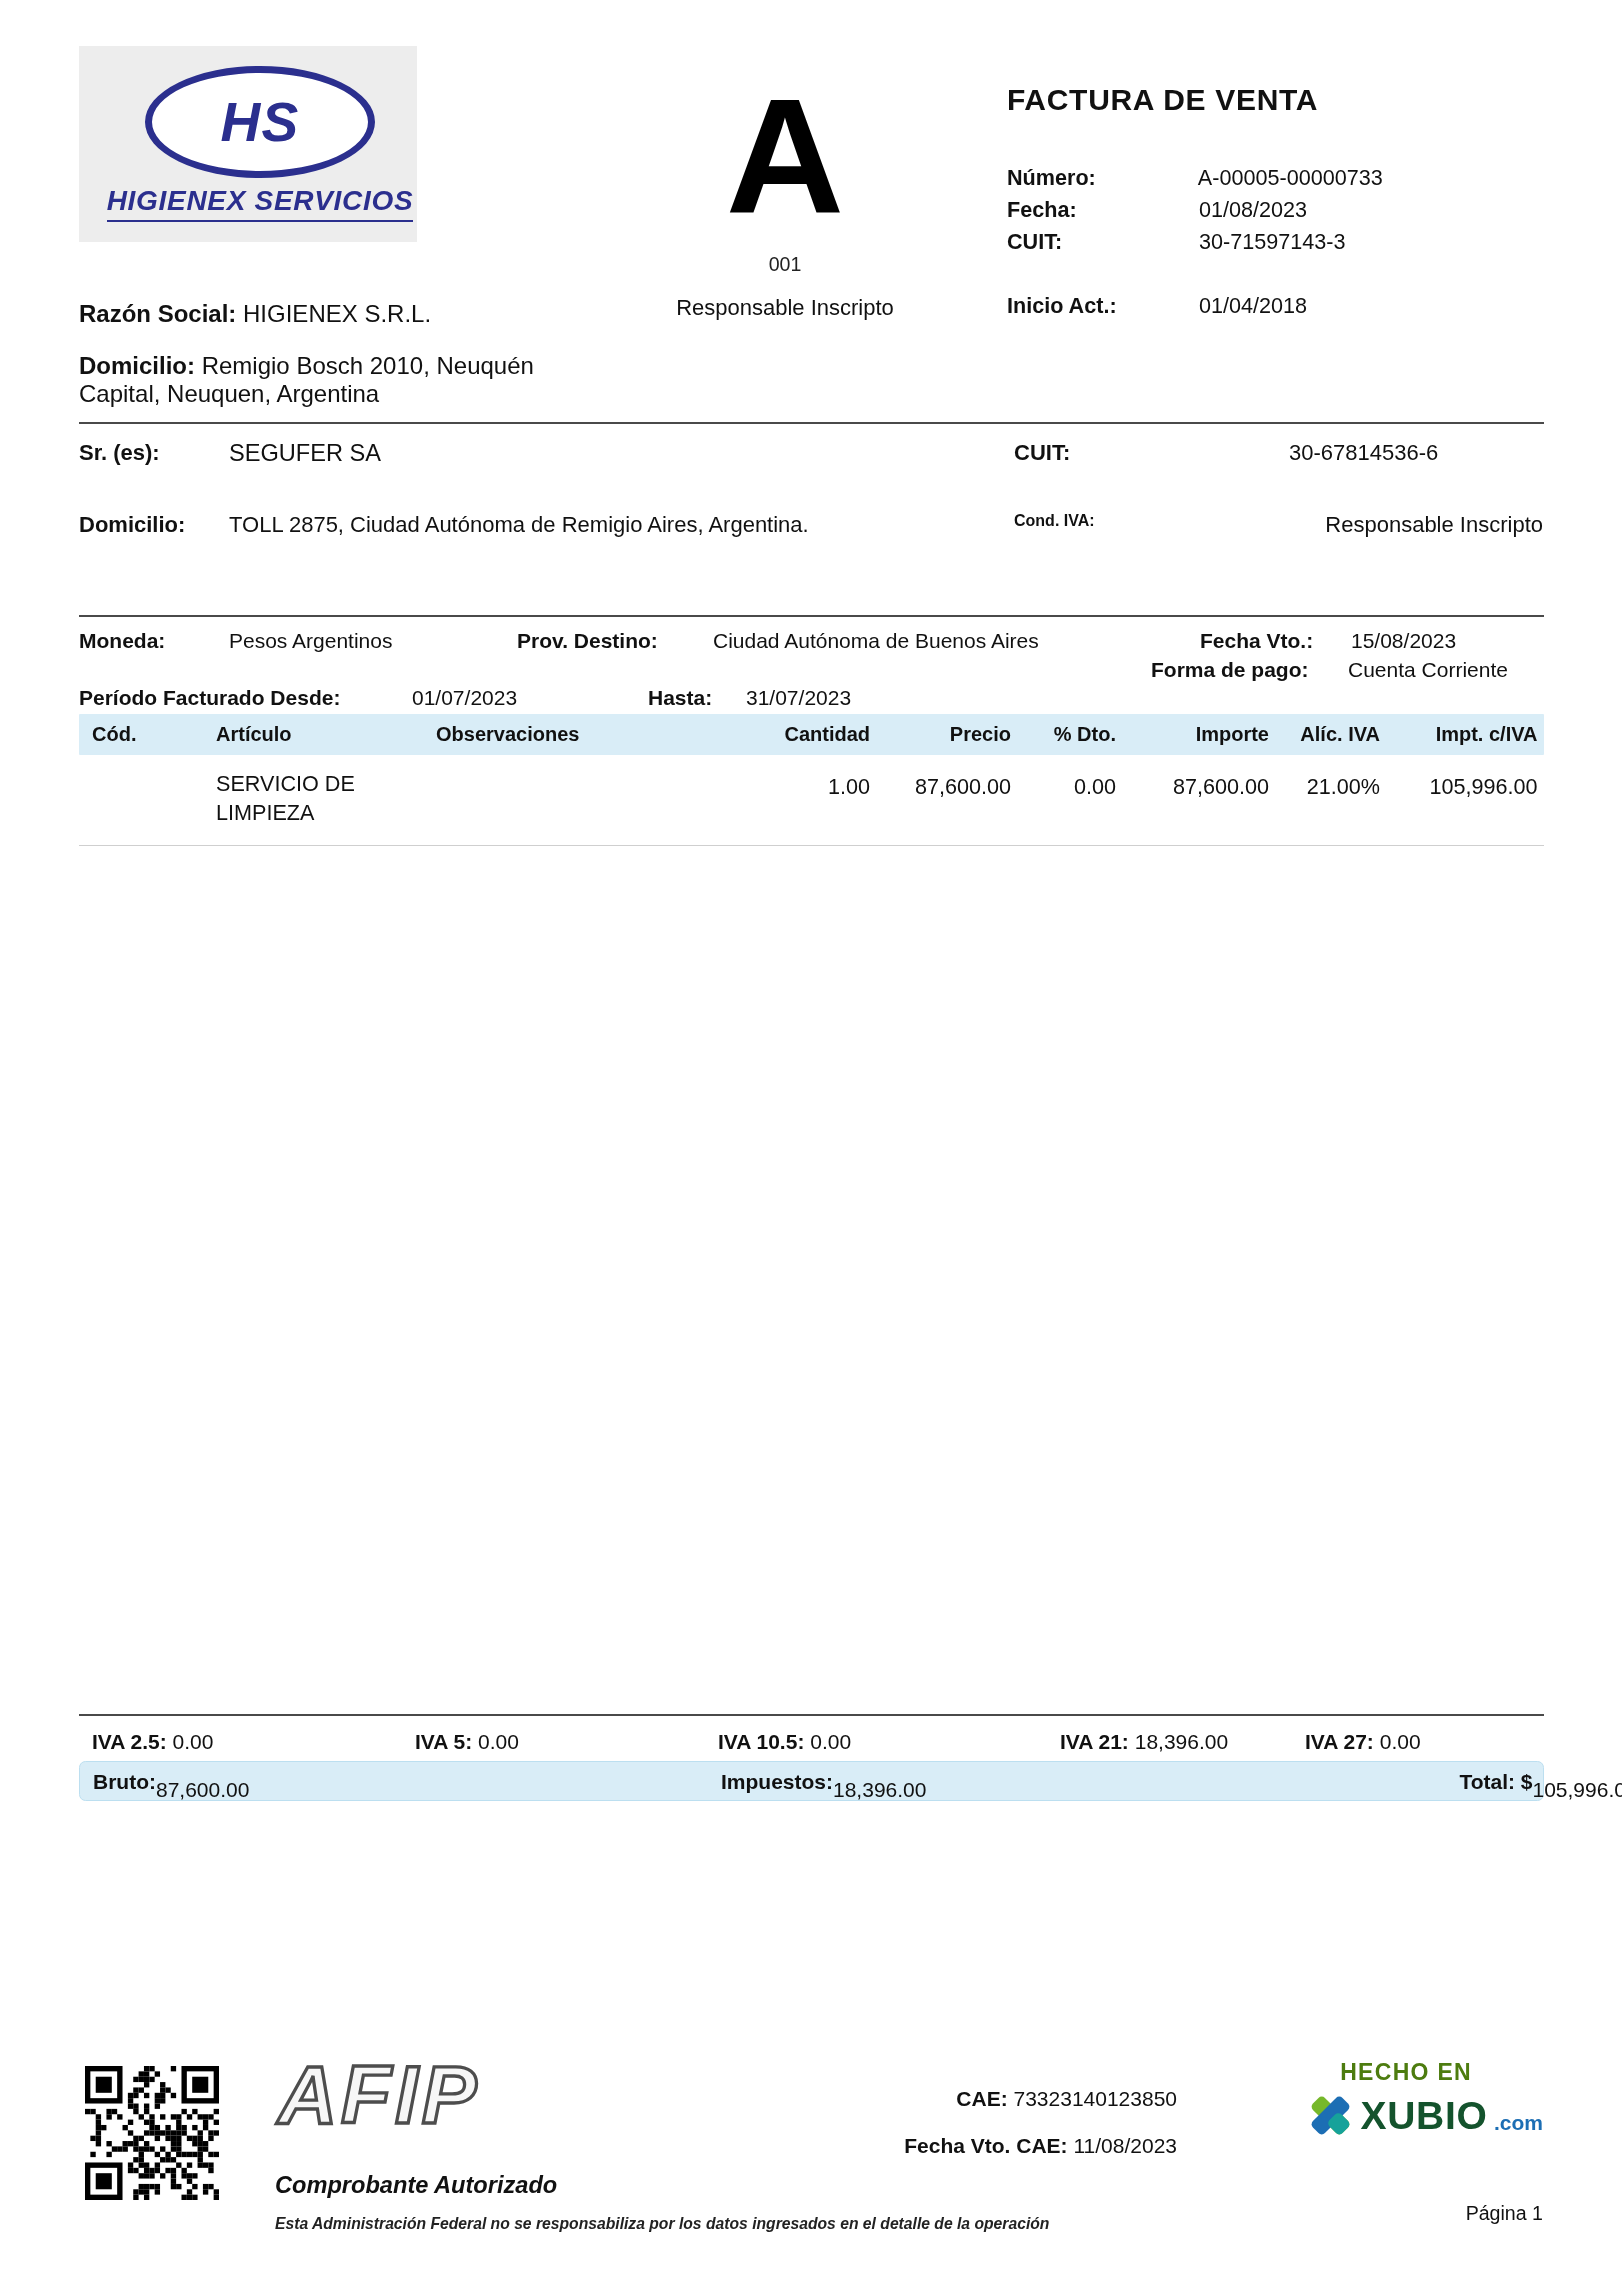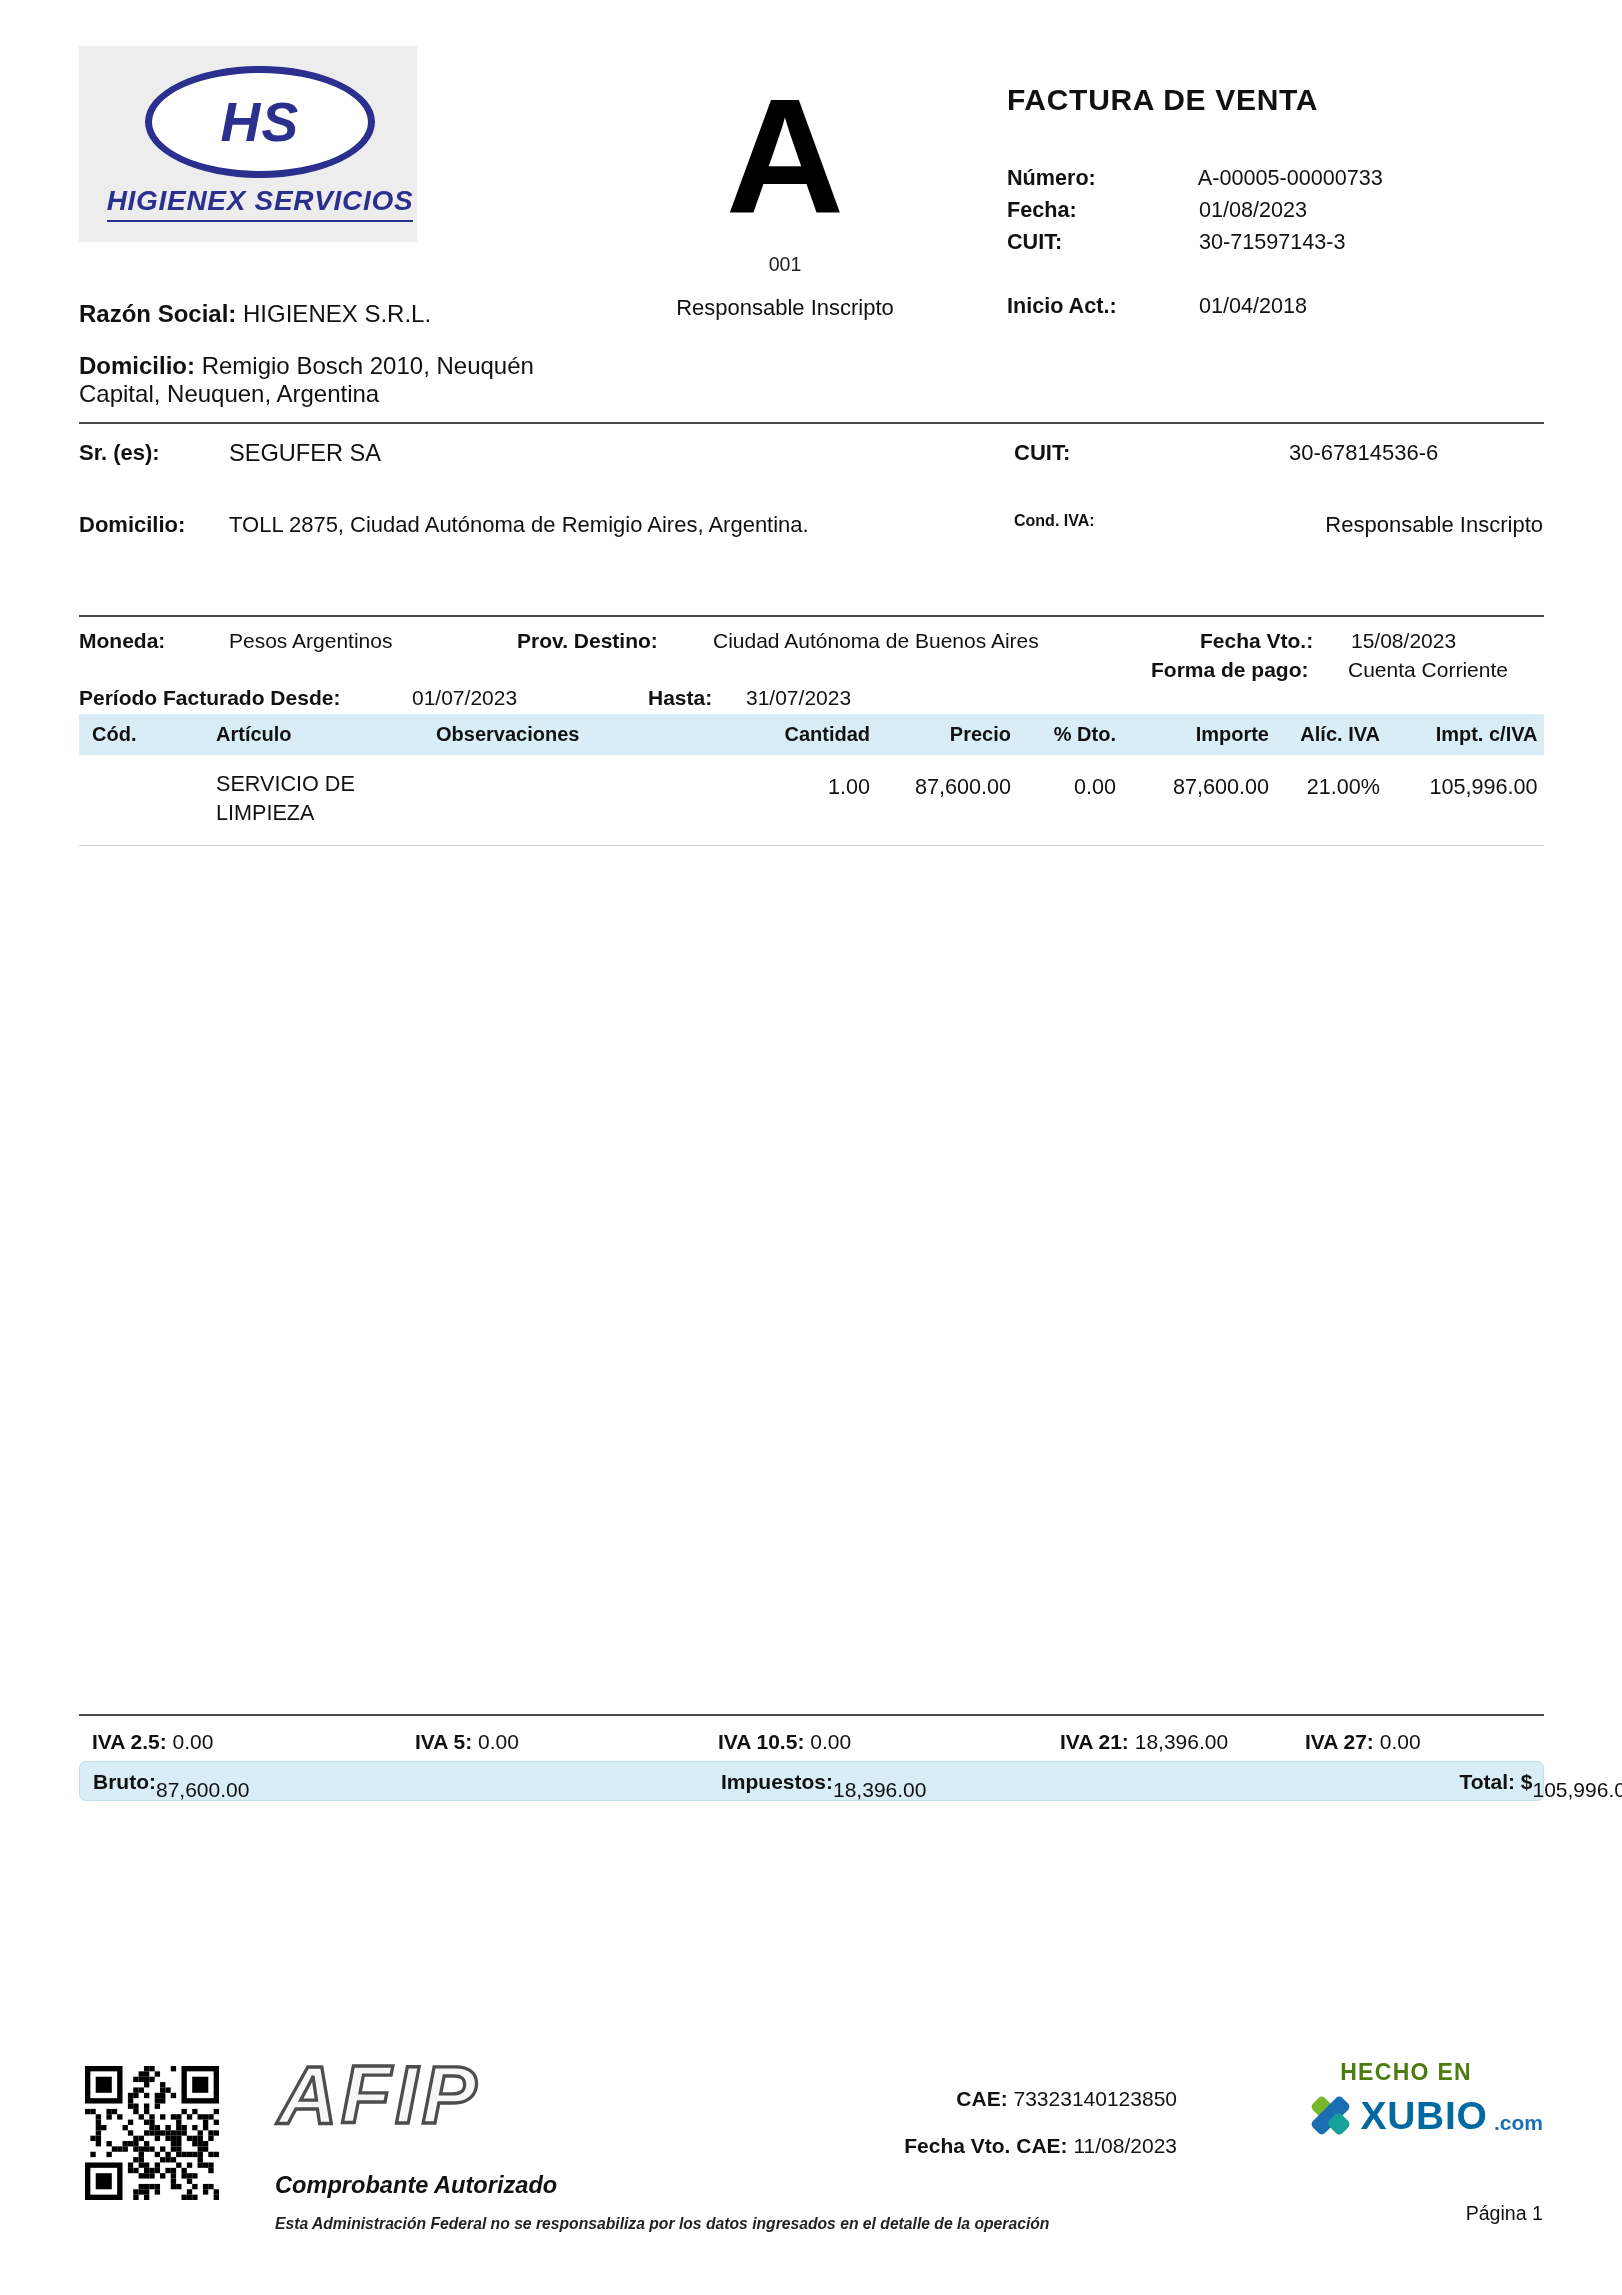--- a/index.html
+++ b/index.html
@@ -54,21 +54,21 @@
 
   
   .qr{left:85px;top:2066px;width:134px;height:134px;}
   .afip{left:278px;top:2048px;font-size:82px;font-weight:900;font-style:italic;
         color:#f7f7f7;-webkit-text-stroke:3.3px #4d4d4d;letter-spacing:3.9px;}
   .comprobante{left:275px;top:2172px;font-size:23.6px;font-weight:bold;font-style:italic;}
   .disclaimer{left:275px;top:2215px;font-size:15.7px;font-weight:bold;font-style:italic;color:#222;}
   .cae-line{right:445px;font-size:21px;white-space:nowrap;text-align:right;}
   .hecho-en{right:150px;top:2059px;font-size:23px;color:#4d7c0f;letter-spacing:1.3px;font-weight:bold;}
   .xubio-row{right:79px;top:2092px;display:flex;align-items:center;gap:6.5px;}
-  .xubio-name{font-size:39px;font-weight:bold;color:#0369a1;letter-spacing:0.7px;}
+  .xubio-name{font-size:39px;font-weight:bold;color:#14532d;letter-spacing:0.7px;}
   .xubio-com{font-size:21px;font-weight:bold;color:#1c6eb4;align-self:flex-end;padding-bottom:3.9px;}
   .pagina{right:79px;top:2202px;font-size:19.6px;}
 </style>
 </head>
 <body>
 
 <div class="page">
 
   <div class="abs logo-box">
     <div class="logo-oval">

